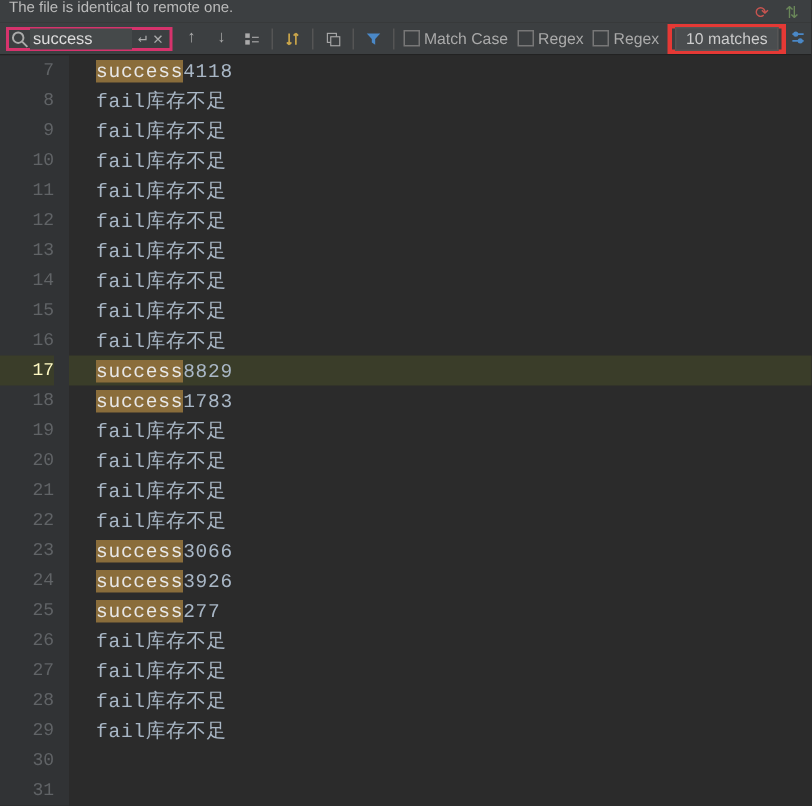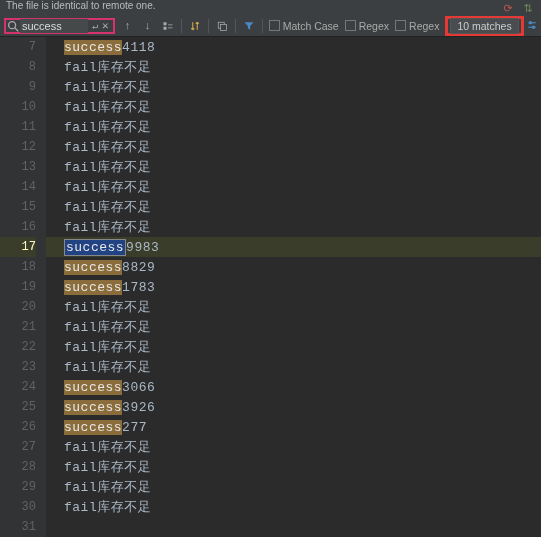--- a/index.html
+++ b/index.html
@@ -167,23 +167,20 @@
         <span class="line-text"><span>fail</span><span>库存不足</span></span>
       </div>
       <div class="line">
         <span class="line-text"><span>fail</span><span>库存不足</span></span>
       </div>
       <div class="line">
         <span class="line-text"><span>fail</span><span>库存不足</span></span>
       </div>
       <div class="row-current-full" style="top: 200px;"></div>
       <div class="line">
-        <span class="line-text"><span class="sel">success</span><span>9983</span></span>
-      </div>
-      <div class="line">
         <span class="line-text"><span class="hl">success</span><span>8829</span></span>
       </div>
       <div class="line">
         <span class="line-text"><span class="hl">success</span><span>1783</span></span>
       </div>
       <div class="line">
         <span class="line-text"><span>fail</span><span>库存不足</span></span>
       </div>
       <div class="line">
         <span class="line-text"><span>fail</span><span>库存不足</span></span>

